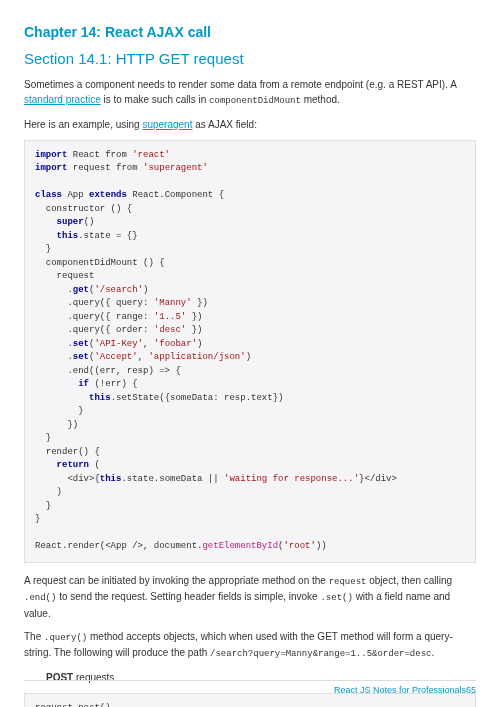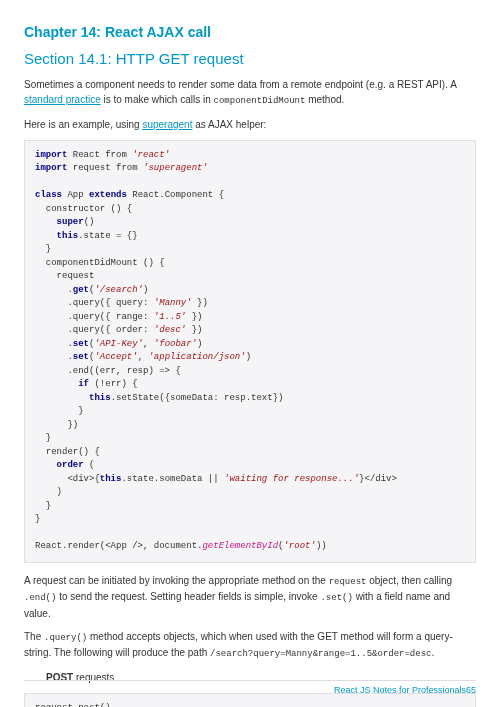--- a/index.html
+++ b/index.html
@@ -4,38 +4,38 @@
 <style>
   * { margin: 0; padding: 0; box-sizing: border-box; }
   body { font-family: Arial, Helvetica, sans-serif; font-size: 11px; color: #333; background: #fff; width: 500px; height: 707px; padding: 24px 24px 0 24px; position: relative; }
   h1 { color: #0099cc; font-size: 14px; font-weight: bold; margin-bottom: 10px; }
   h2 { color: #0099cc; font-size: 15px; font-weight: normal; margin-bottom: 10px; }
   p { font-size: 10px; line-height: 1.5; margin-bottom: 8px; color: #333; }
   a { color: #0099cc; }
   code.inline { font-family: 'Courier New', monospace; font-size: 9px; }
   .codeblock { background: #f5f5f7; border: 1px solid #e0e0e0; padding: 8px 10px; font-family: 'Courier New', monospace; font-size: 9px; line-height: 1.5; white-space: pre; margin-bottom: 10px; overflow: hidden; }
   .kw { color: #008; font-weight: bold; }
-  .str { color: #a31515; font-style: italic; }
-  .fn { color: #c71585; font-style: italic; }
+  .str { color: #a31515; }
+  .fn { color: #c71585; }
   .footer { position: absolute; bottom: 12px; left: 24px; right: 24px; border-top: 1px solid #ddd; padding-top: 4px; display: flex; justify-content: flex-end; font-size: 9px; color: #0099cc; }
   .pagenum { color: #0099cc; }
   .strong { font-weight: bold; padding-left: 22px; }
 </style>
 </head>
 <body>
 
 <h1>Chapter 14: React AJAX call</h1>
 <h2>Section 14.1: HTTP GET request</h2>
 
 <p>
-<span>Sometimes a component needs to render some data from a remote endpoint (e.g. a REST API). A </span><a href="#">standard practice</a><span> is to make which calls in </span><code class="inline">componentDidMount</code><span> method.</span>
+<span>Sometimes a component needs to render some data from a remote endpoint (e.g. a REST API). A </span><a href="#">standard practice</a><span> is to make such calls in </span><code class="inline">componentDidMount</code><span> method.</span>
 </p>
 
 <p>
-<span>Here is an example, using </span><a href="#">superagent</a><span> as AJAX helper:</span>
+<span>Here is an example, using </span><a href="#">superagent</a><span> as AJAX field:</span>
 </p>
 
 <div class="codeblock"><span class="kw">import</span> React from <span class="str">'react'</span>
 <span class="kw">import</span> request from <span class="str">'superagent'</span>
 
 <span class="kw">class</span> App <span class="kw">extends</span> React.Component {
   constructor () {
     <span class="kw">super</span>()
     <span class="kw">this</span>.state = {}
   }
@@ -47,21 +47,21 @@
       .query({ order: <span class="str">'desc'</span> })
       .<span class="kw">set</span>(<span class="str">'API-Key'</span>, <span class="str">'foobar'</span>)
       .<span class="kw">set</span>(<span class="str">'Accept'</span>, <span class="str">'application/json'</span>)
       .end((err, resp) =&gt; {
         <span class="kw">if</span> (!err) {
           <span class="kw">this</span>.setState({someData: resp.text})
         }
       })
   }
   render() {
-    <span class="kw">order</span> (
+    <span class="kw">return</span> (
       &lt;div&gt;{<span class="kw">this</span>.state.someData || <span class="str">'waiting for response...'</span>}&lt;/div&gt;
     )
   }
 }
 
 React.render(&lt;App /&gt;, document.<span class="fn">getElementById</span>(<span class="str">'root'</span>))</div>
 
 <p>
 <span>A request can be initiated by invoking the appropriate method on the </span><code class="inline">request</code><span> object, then calling </span><code class="inline">.end()</code><span> to send the request. Setting header fields is simple, invoke </span><code class="inline">.set()</code><span> with a field name and value.</span>
 </p>

